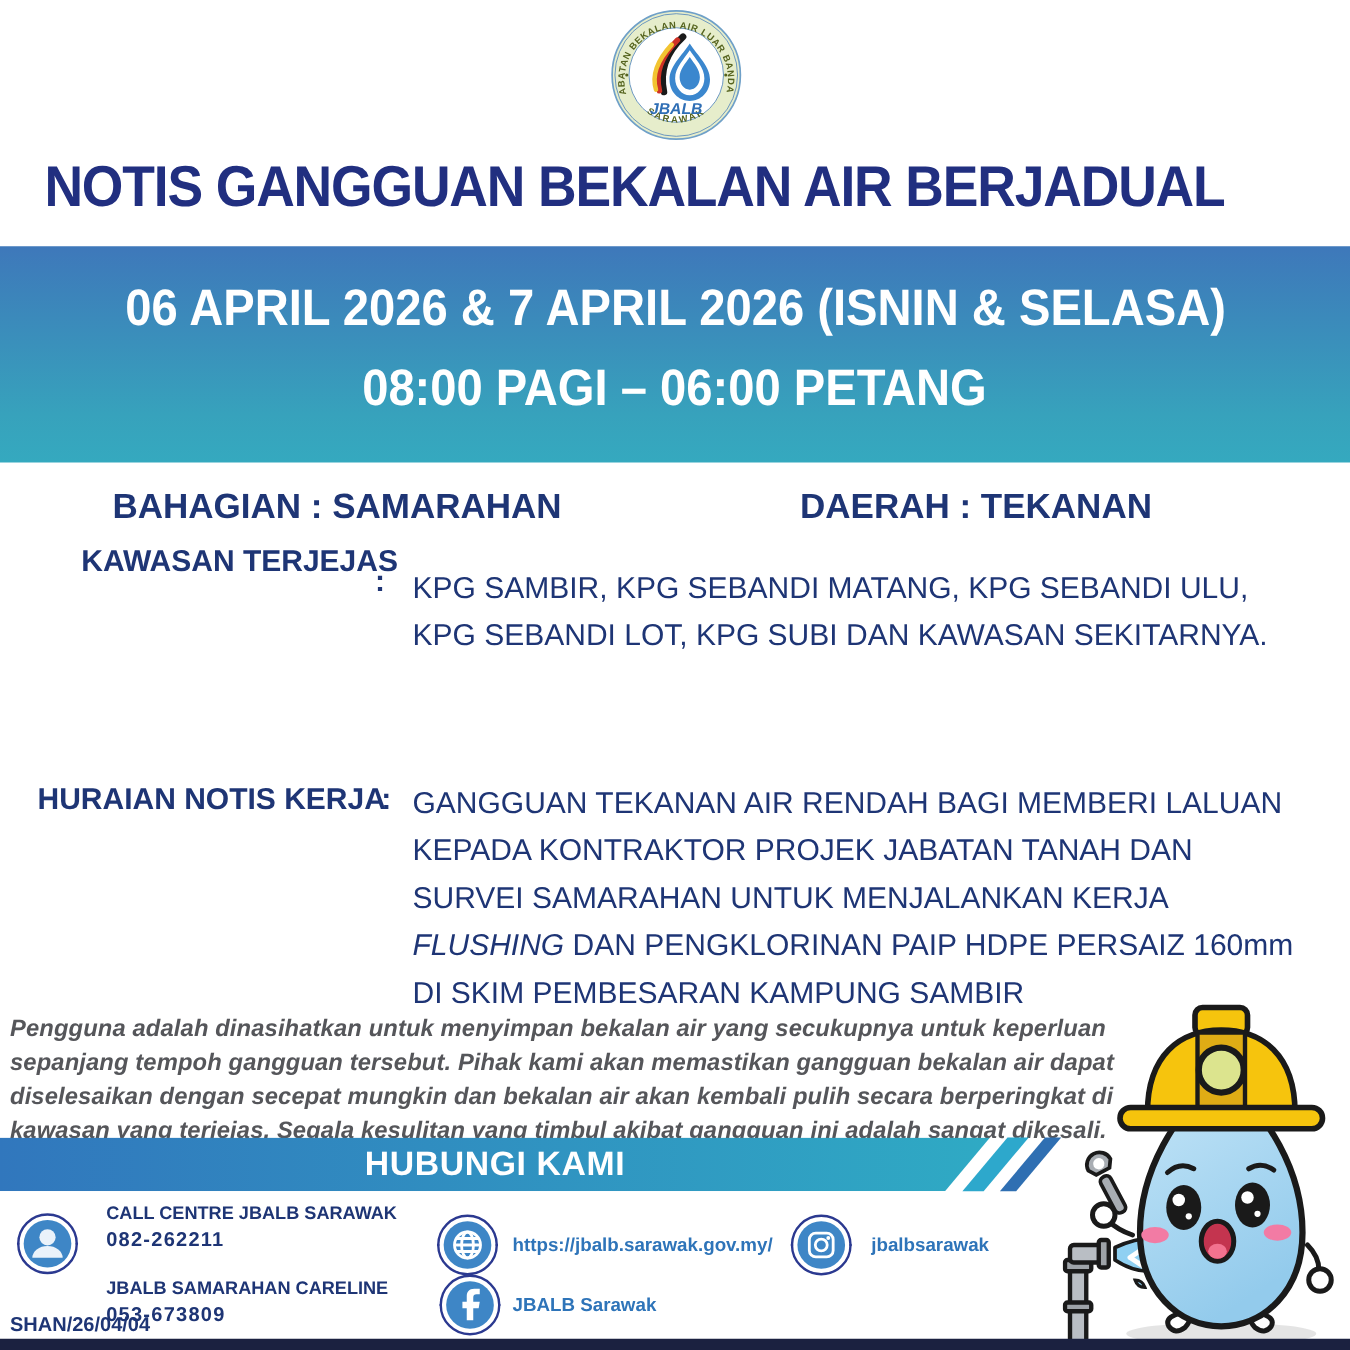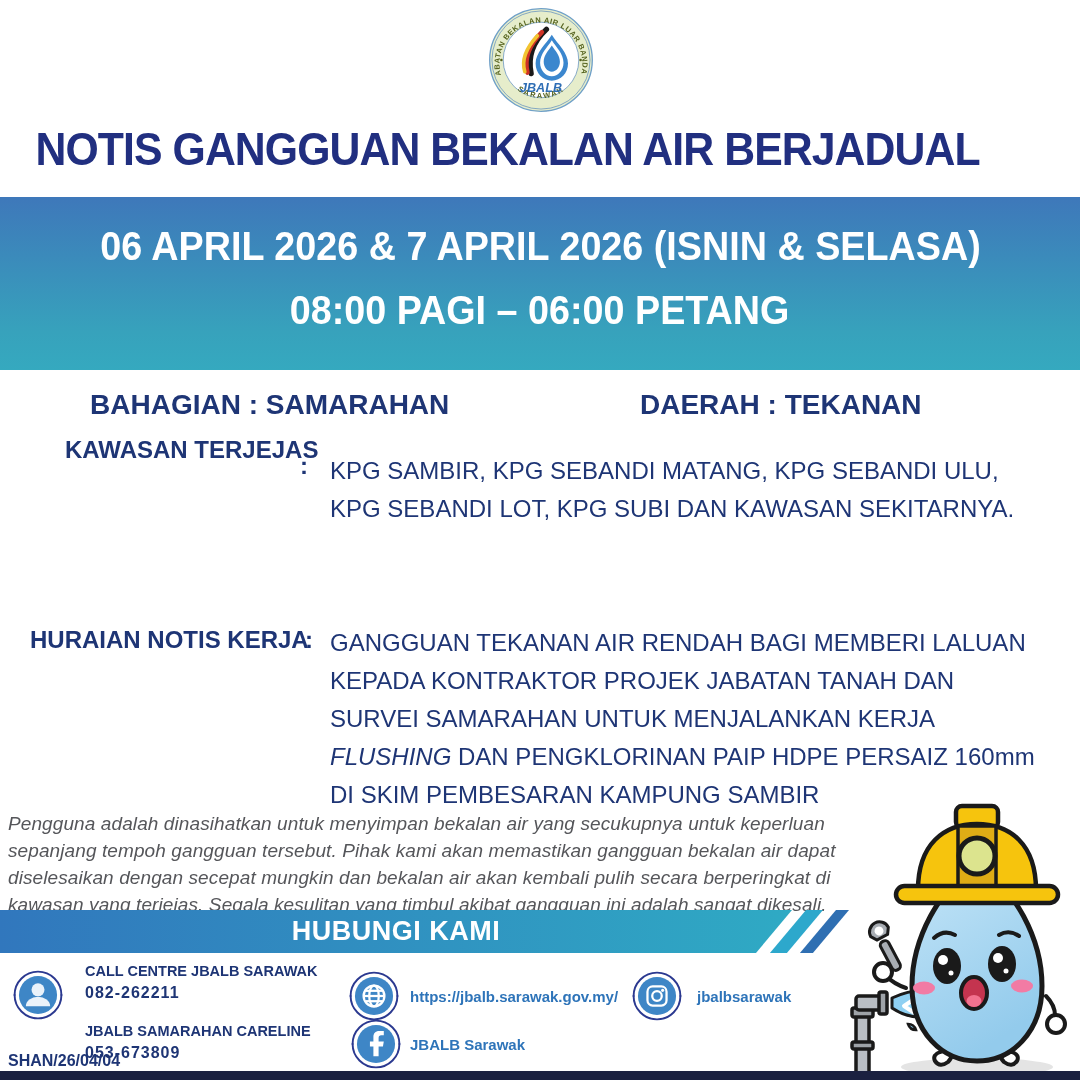--- a/index.html
+++ b/index.html
@@ -36,21 +36,21 @@
   .info-content { position:absolute; color:#1E3575; font-weight:normal; font-size:24px; line-height:38px; }
   .kawasan-label   { left:35px;  top:436px;margin-left:30px; }
   .kawasan-colon   { left:300px; top:452px; }
   .kawasan-content { left:330px; top:452px; width:710px; }
   .huraian-label   { left:30px;  top:626px; }
   .huraian-colon   { left:305px; top:626px; }
   .huraian-content { left:330px; top:608px; width:712px;margin-top:16px; }
   
   .advisory {
     position:absolute; left:8px; top:810px; width:888px;
-    font-style:italic; color:#55565A; font-size:19px; line-height:27px; font-weight:normal;
+    font-style:italic; color:#55565A; font-size:19px; line-height:27px; font-weight:bold;
     letter-spacing:0.1px;
   }
   
   .contact-banner {
     position:absolute; top:910px; left:0; width:792px; height:43px;
     background:linear-gradient(90deg,#3177BD 0%, #2FAAC4 100%);
     clip-path:polygon(0 0, 100% 0, calc(100% - 36px) 100%, 0 100%);
     color:#ffffff; font-weight:bold; font-size:27px; text-align:center; line-height:43px;
     letter-spacing:0.5px;
   }

